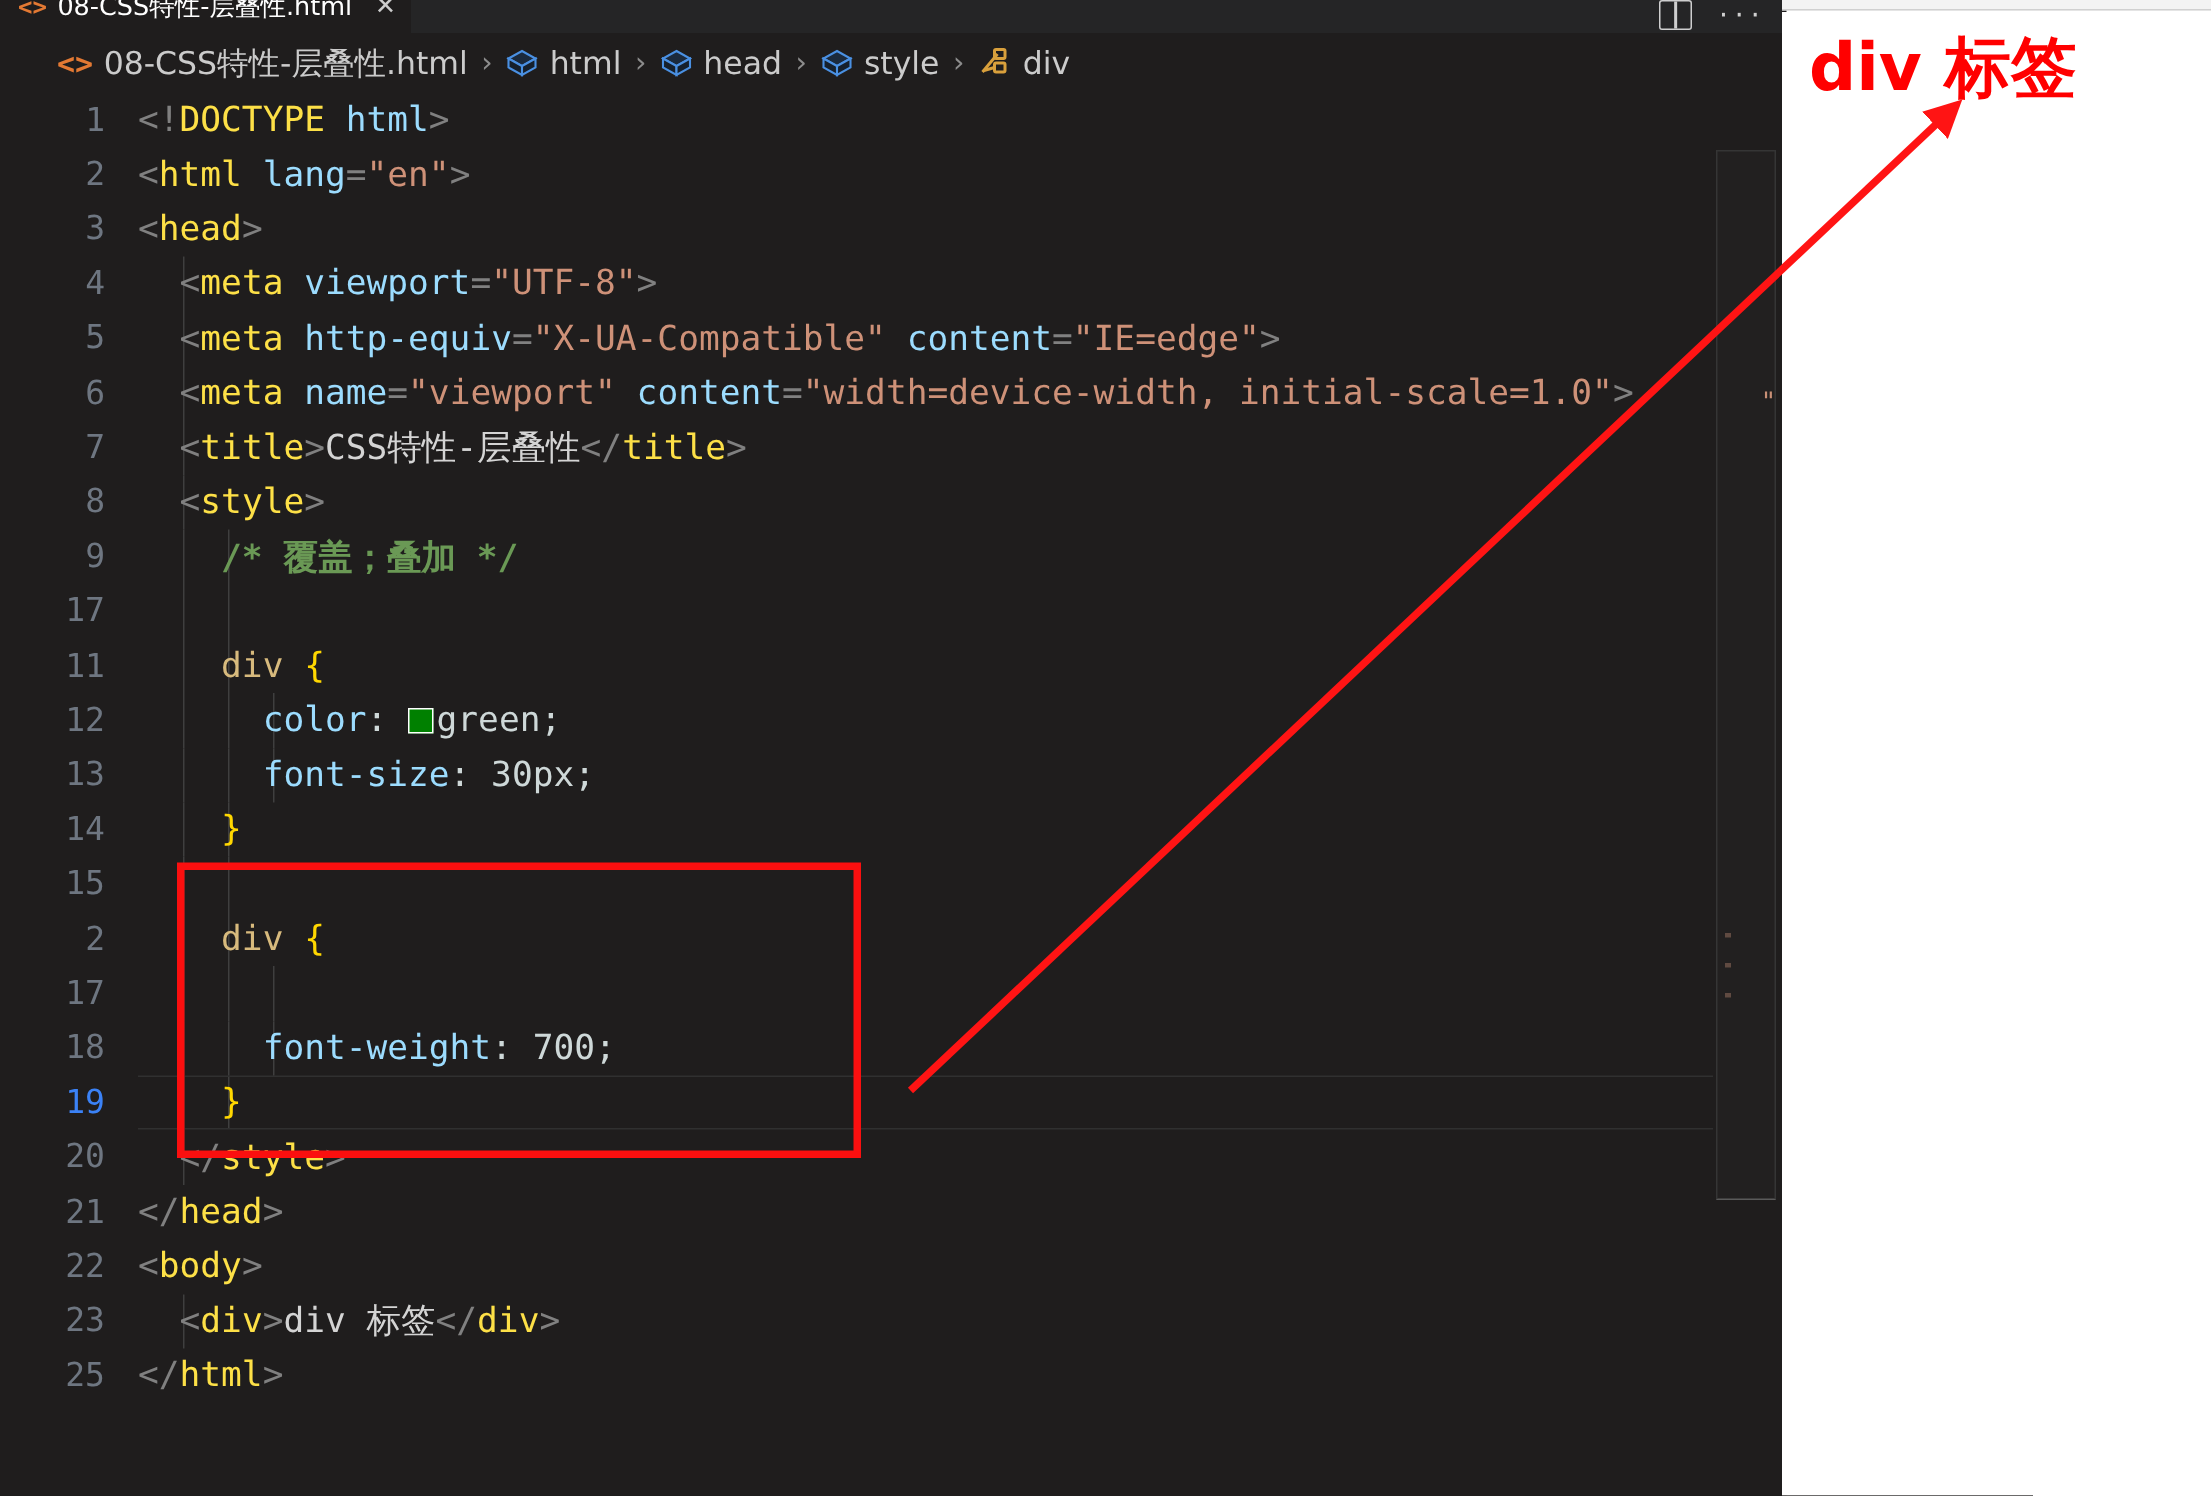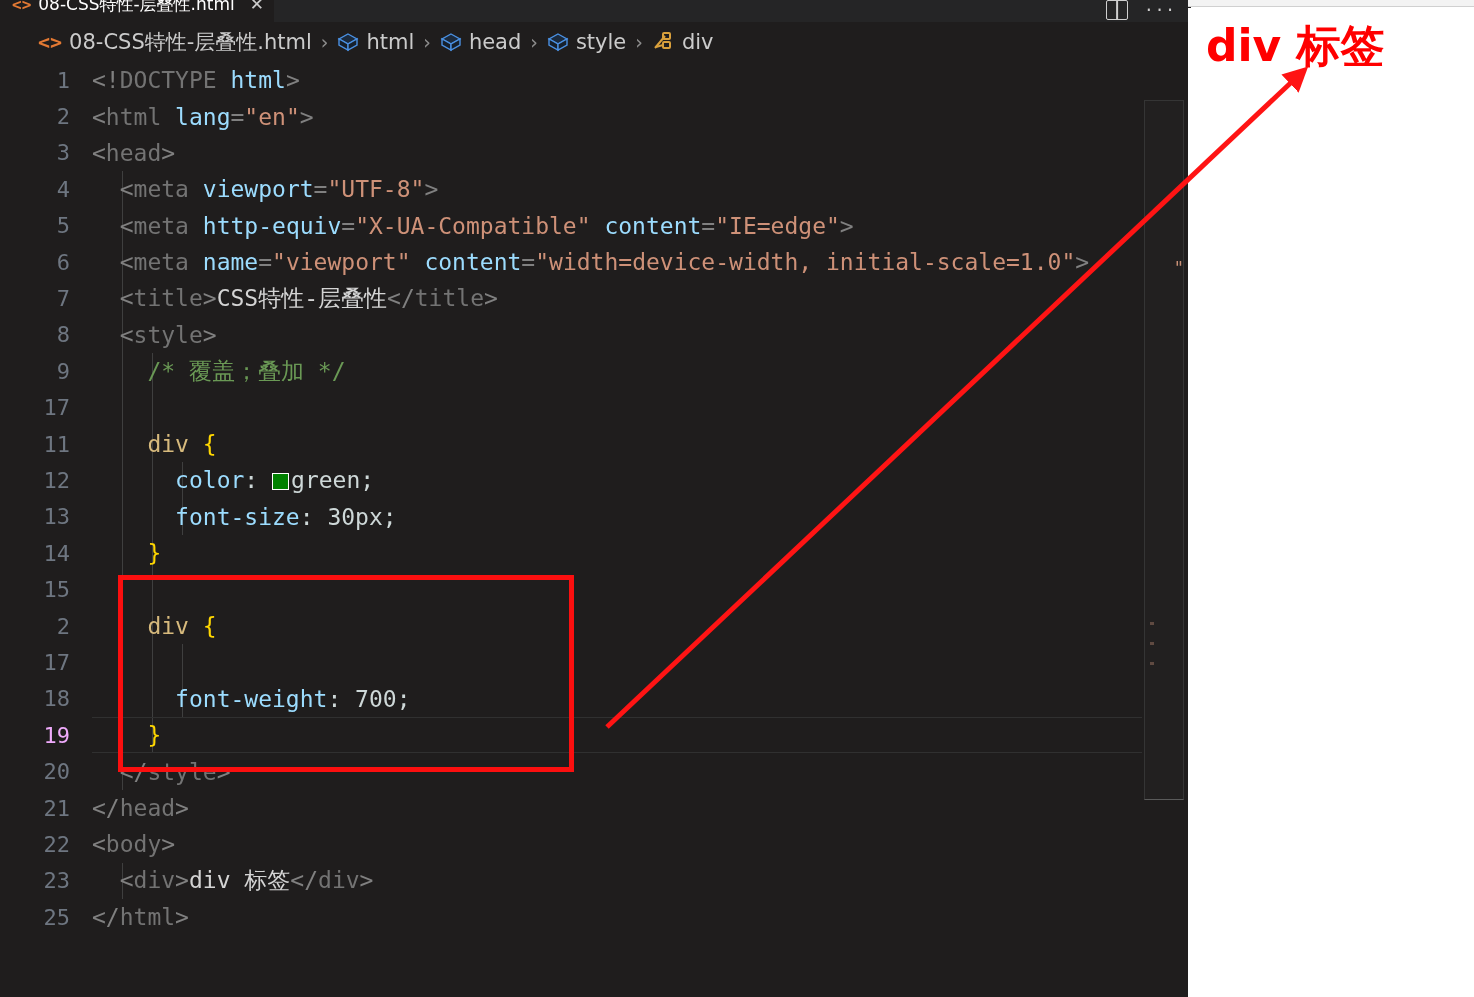--- a/index.html
+++ b/index.html
@@ -97,43 +97,43 @@
     display: flex; align-items: center;
     font-family: "DejaVu Sans Mono", monospace;
     font-size: 23px;
     white-space: pre;
   }
   .ln {
     width: 92px; text-align: right; padding-right: 22px;
     color: #6e7681; font-size: 22px; flex: none;
     font-family: "DejaVu Sans Mono", monospace;
   }
-  .code-line.active .ln { color: #f0abfc; }
+  .code-line.active .ln { color: #3b82f6; }
   .code-line.active .code-text-wrap {
     border-top: 1px solid #303030; border-bottom: 1px solid #303030;
   }
   .code-text-wrap {
     position: relative; flex: 1; height: 36.4px;
     display: flex; align-items: center;
   }
   .code-text { position: relative; z-index: 2; }
 
   
   .guide {
     position: absolute; top: 0; bottom: 0; width: 1px;
     background: #3f3f3f; z-index: 1;
   }
 
   
   .t-punct   { color: #808080; }
-  .t-tag     { color: #737373; margin-top: 36px; }
+  .t-tag     { color: #fde047; margin-top: 36px; }
   .t-attr    { color: #9cdcfe; }
   .t-str     { color: #ce9178; }
   .t-text    { color: #d4d4d4; }
-  .t-comment { color: #6a9955; }
+  .t-comment { color: #6a9955; font-weight: bold; }
   .t-sel     { color: #d7ba7d; }
   .t-brace   { color: #ffd700; }
   .t-prop    { color: #9cdcfe; }
   .t-val     { color: #ced8d8; }
 
   .swatch {
     display: inline-block; width: 17px; height: 17px;
     border: 1.6px solid #ffffff; vertical-align: -2px;
     margin-right: 2px;
   }

